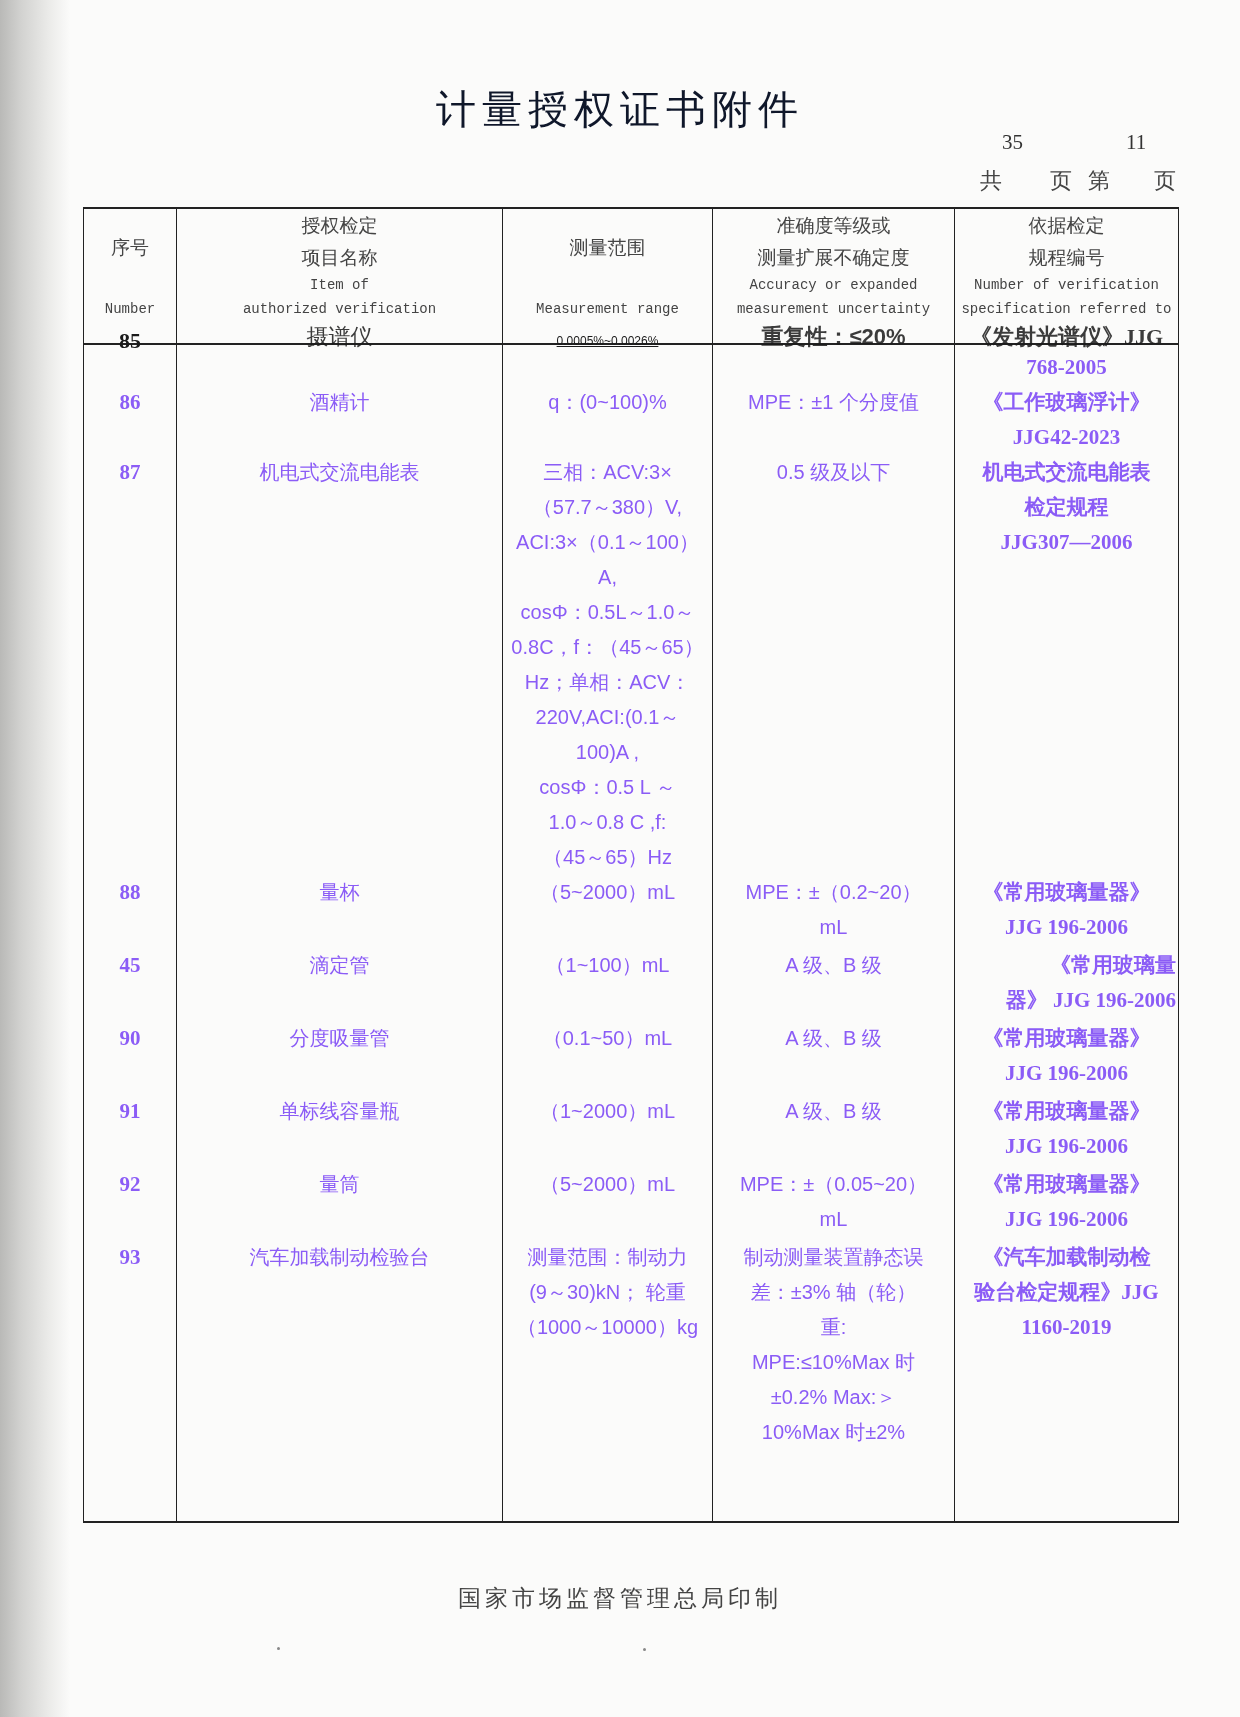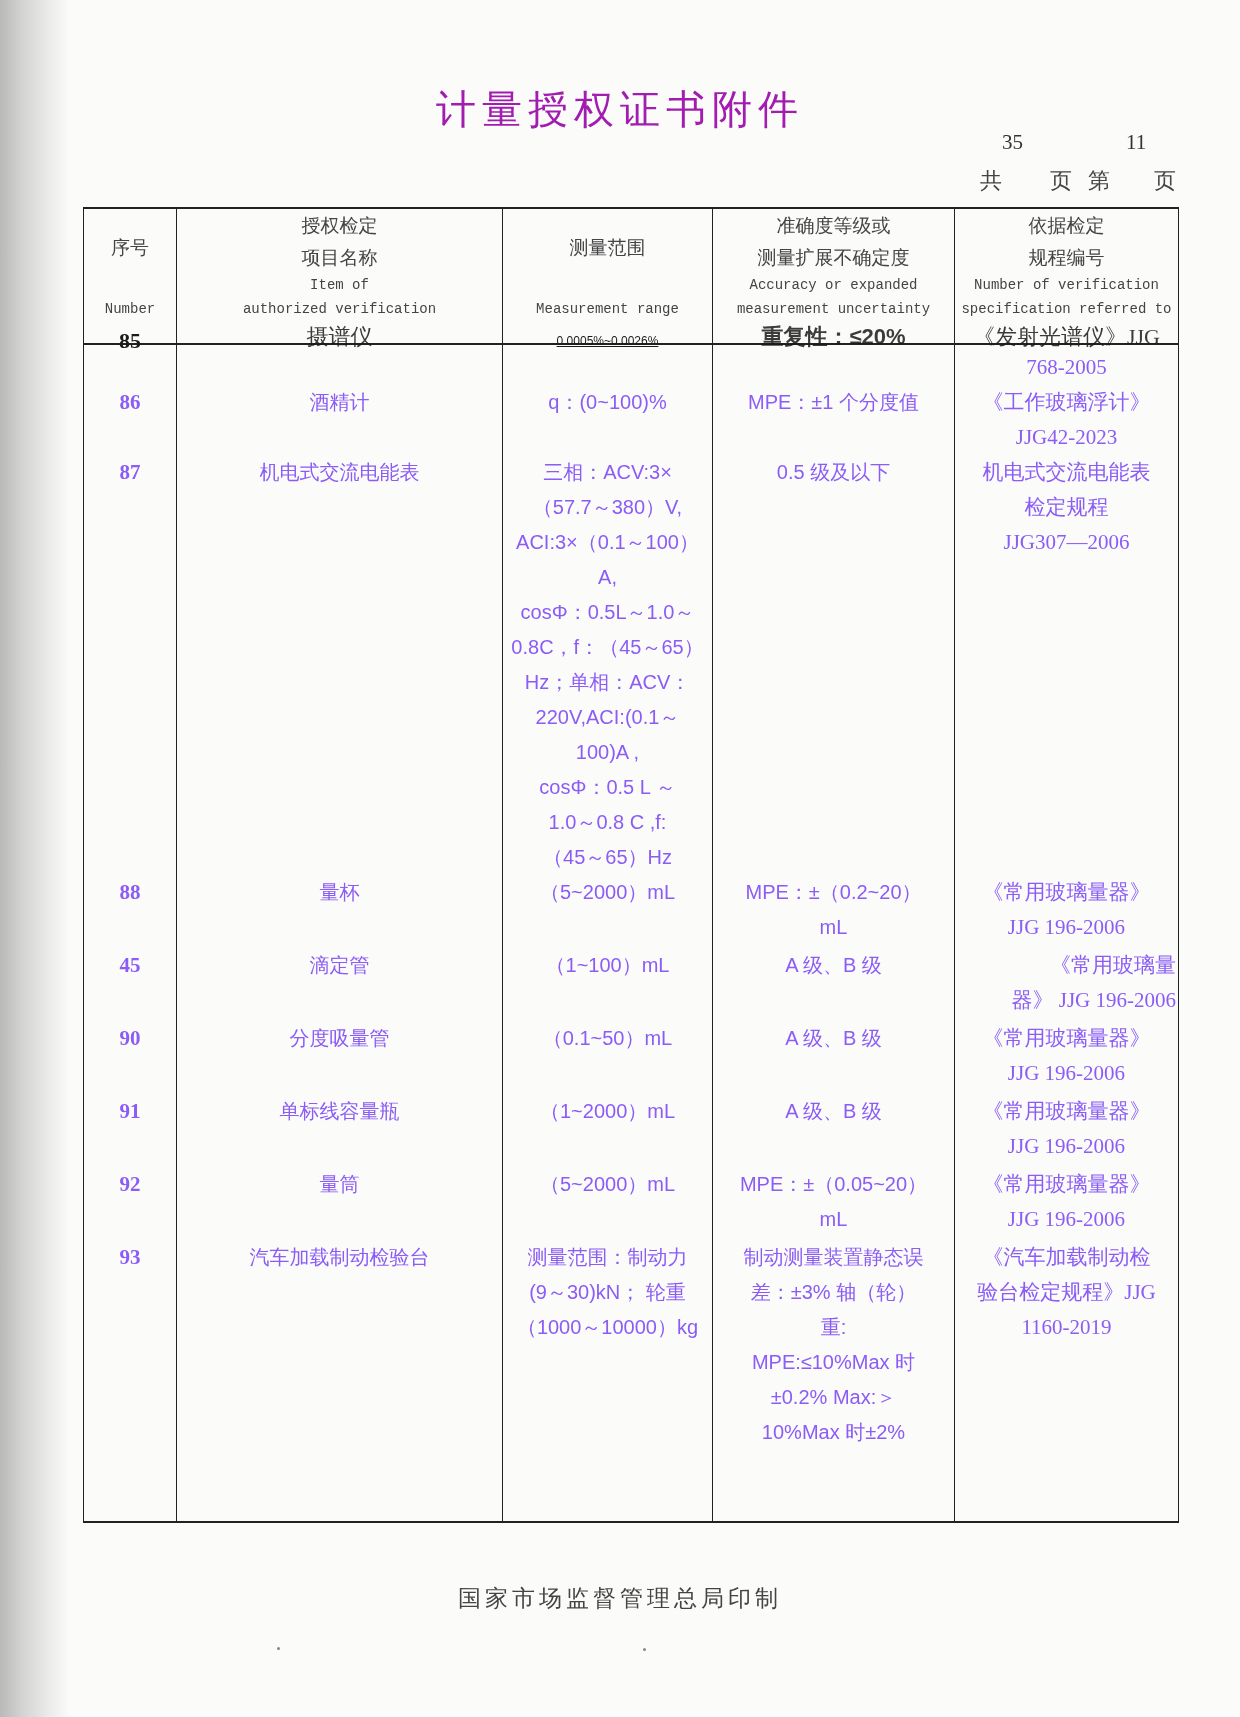--- a/index.html
+++ b/index.html
@@ -8,39 +8,39 @@
     background:#fbfbfa;
     font-family:"Liberation Sans", sans-serif; color:#1a1a1a;
   }
   .edge {
     position:absolute; left:0; top:0; width:70px; height:1717px;
     background:linear-gradient(to right, #b9b9b7 0%, #d2d2d0 30%, #ebebe9 70%, rgba(251,251,250,0) 100%);
   }
   .title {
     position:absolute; left:0; width:1240px; top:82px; text-align:center;
     font-family:"DejaVu Sans", sans-serif; font-weight:200; font-size:40px;
-    letter-spacing:6px; color:#a21caf;
+    letter-spacing:6px; color:#0f172a;
   }
   .pg-nums { position:absolute; top:130px; font-family:"Liberation Serif", serif; font-size:21px; color:#333; }
   .pg-labels { position:absolute; top:166px; left:980px; font-family:"DejaVu Sans", sans-serif; font-size:22px; color:#444; font-weight:200; }
   .pg-labels span { position:absolute; white-space:nowrap; }
   table.main {
     position:absolute; left:83px; top:207px; width:1095px;
     border-collapse:collapse; table-layout:fixed;
   }
   table.main td, table.main th { border-left:1.5px solid #222; border-right:1.5px solid #222; padding:0; vertical-align:top; }
   table.main { border-top:2px solid #222; border-bottom:2px solid #222; }
   tr.hdr th { border-bottom:2px solid #222; height:134px; font-weight:normal; text-align:center; position:relative; }
   .h-zh { font-family:"DejaVu Sans", sans-serif; font-weight:200; font-size:19px; line-height:32px; color:#444; padding-top:0; }
   .h-en { font-family:"Liberation Mono", monospace; font-size:14px; color:#444; line-height:24px; }
   .h-zh-single { padding-top:22px; }
   .cell { text-align:center; font-size:20px; line-height:35px; color:#8b5cf6; }
   .num { font-family:"Liberation Serif", serif; font-size:21px; font-weight:bold; }
   .name { font-family:"DejaVu Sans", sans-serif; font-size:20px; }
-  .serif { font-family:"Liberation Serif", serif; font-size:21px; }
+  .serif { font-family:"Liberation Serif", serif; font-size:21px;font-weight:bold; }
   .bold-sans { font-family:"Liberation Sans", sans-serif; font-weight:bold; }
   .r85 { position:absolute; bottom:-10px; left:0; right:0; text-align:center; font-size:22px; line-height:24px; }
   .footer {
     position:absolute; top:1583px; width:1240px; left:0; text-align:center;
     font-family:"DejaVu Sans", sans-serif; font-weight:200; font-size:23px; letter-spacing:4px; color:#444;
   }
   .dot { position:absolute; width:3px; height:3px; border-radius:2px; background:#888; }
 </style>
 </head>
 <body>

